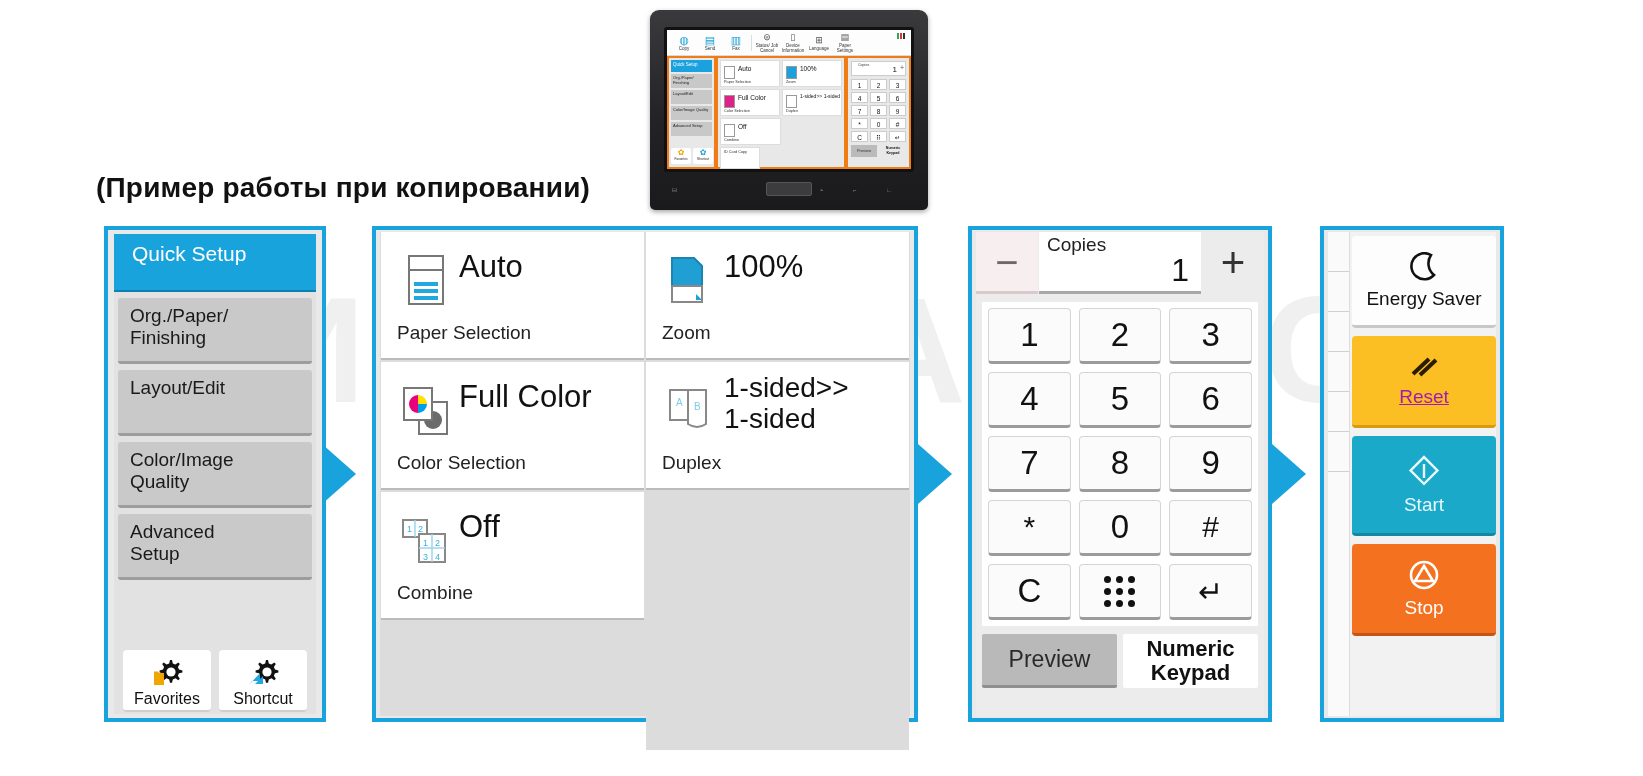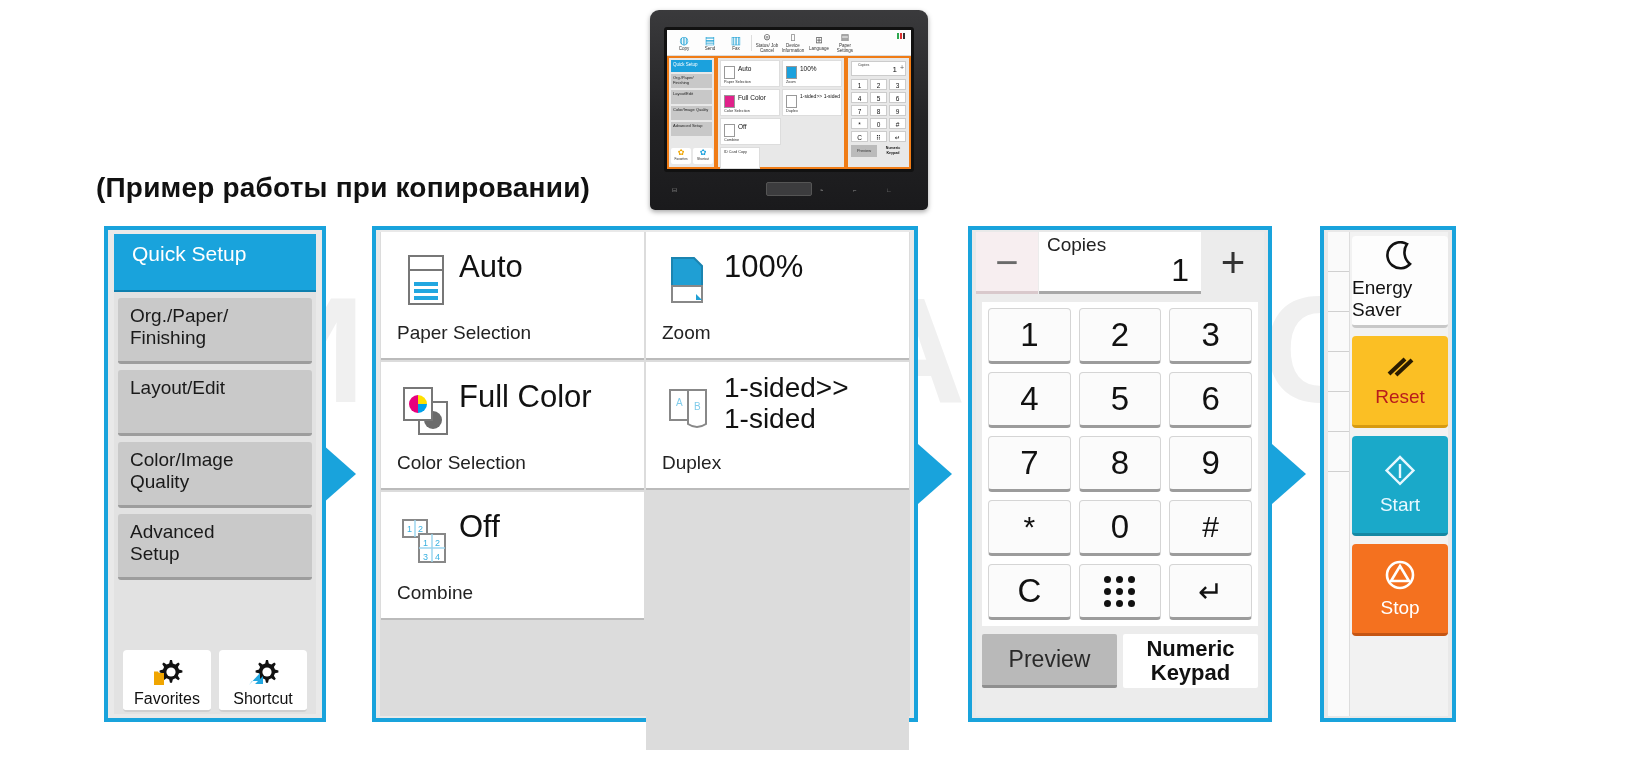--- a/index.html
+++ b/index.html
@@ -247,33 +247,33 @@
     font-size: 23px; color: #2a2a2a; display:flex; align-items:center; justify-content:center;
     height: 54px; border-radius: 2px;
   }
   .numkey-btn {
     flex: 1; background: #fff; font-size: 22px; font-weight: bold; color: #111;
     display:flex; flex-direction: column; align-items:center; justify-content:center;
     height: 54px; line-height: 24px; border-radius: 2px;
   }
 
   
-  #panel4 { left: 1320px; top: 226px; width: 136px; height: 496px; }
+  #panel4 { left: 1320px; top: 226px; width: 184px; height: 496px; }
   .p4-inner { position: absolute; left: 4px; top: 2px; right: 4px; bottom: 2px; background: #f2f2f2; }
   .hw-strip { position: absolute; left: 0; top: 0; width: 22px; bottom: 0; background: #fafafa; border-right: 1px solid #ddd;}
   .hw-strip .tick { height: 40px; border-bottom: 1px solid #d0d0d0; }
   .hw-keys { position: absolute; left: 24px; right: 0; top: 4px; bottom: 2px; }
   .hw-key {
     height: 92px; margin-bottom: 8px; border-radius: 4px;
     background: #fdfdfd; border-bottom: 3px solid #c8c8c8;
     display:flex; flex-direction: column; align-items:center; justify-content:center;
     font-size: 19px; color: #111;
   }
   .hw-key .hw-ic { margin-bottom: 6px; display:block; }
-  .hw-key.reset { background: #fbbf24; border-bottom-color:#d79a10; color:#b91c1c; }
+  .hw-key.reset { background: #fbbf24; border-bottom-color:#d79a10; color:#a21caf;text-decoration:underline; }
   .hw-key.stop  { background: #f4711f; border-bottom-color:#c55513; color:#fff; }
   .hw-key.start { background: #1aa9c9; border-bottom-color:#1488a3; color:#e7f8ff; height: 100px;}
 </style>
 </head>
 <body>
 
 <div id="root">
 
   <div class="watermark">КИОСЕРА.РУС</div>
 

